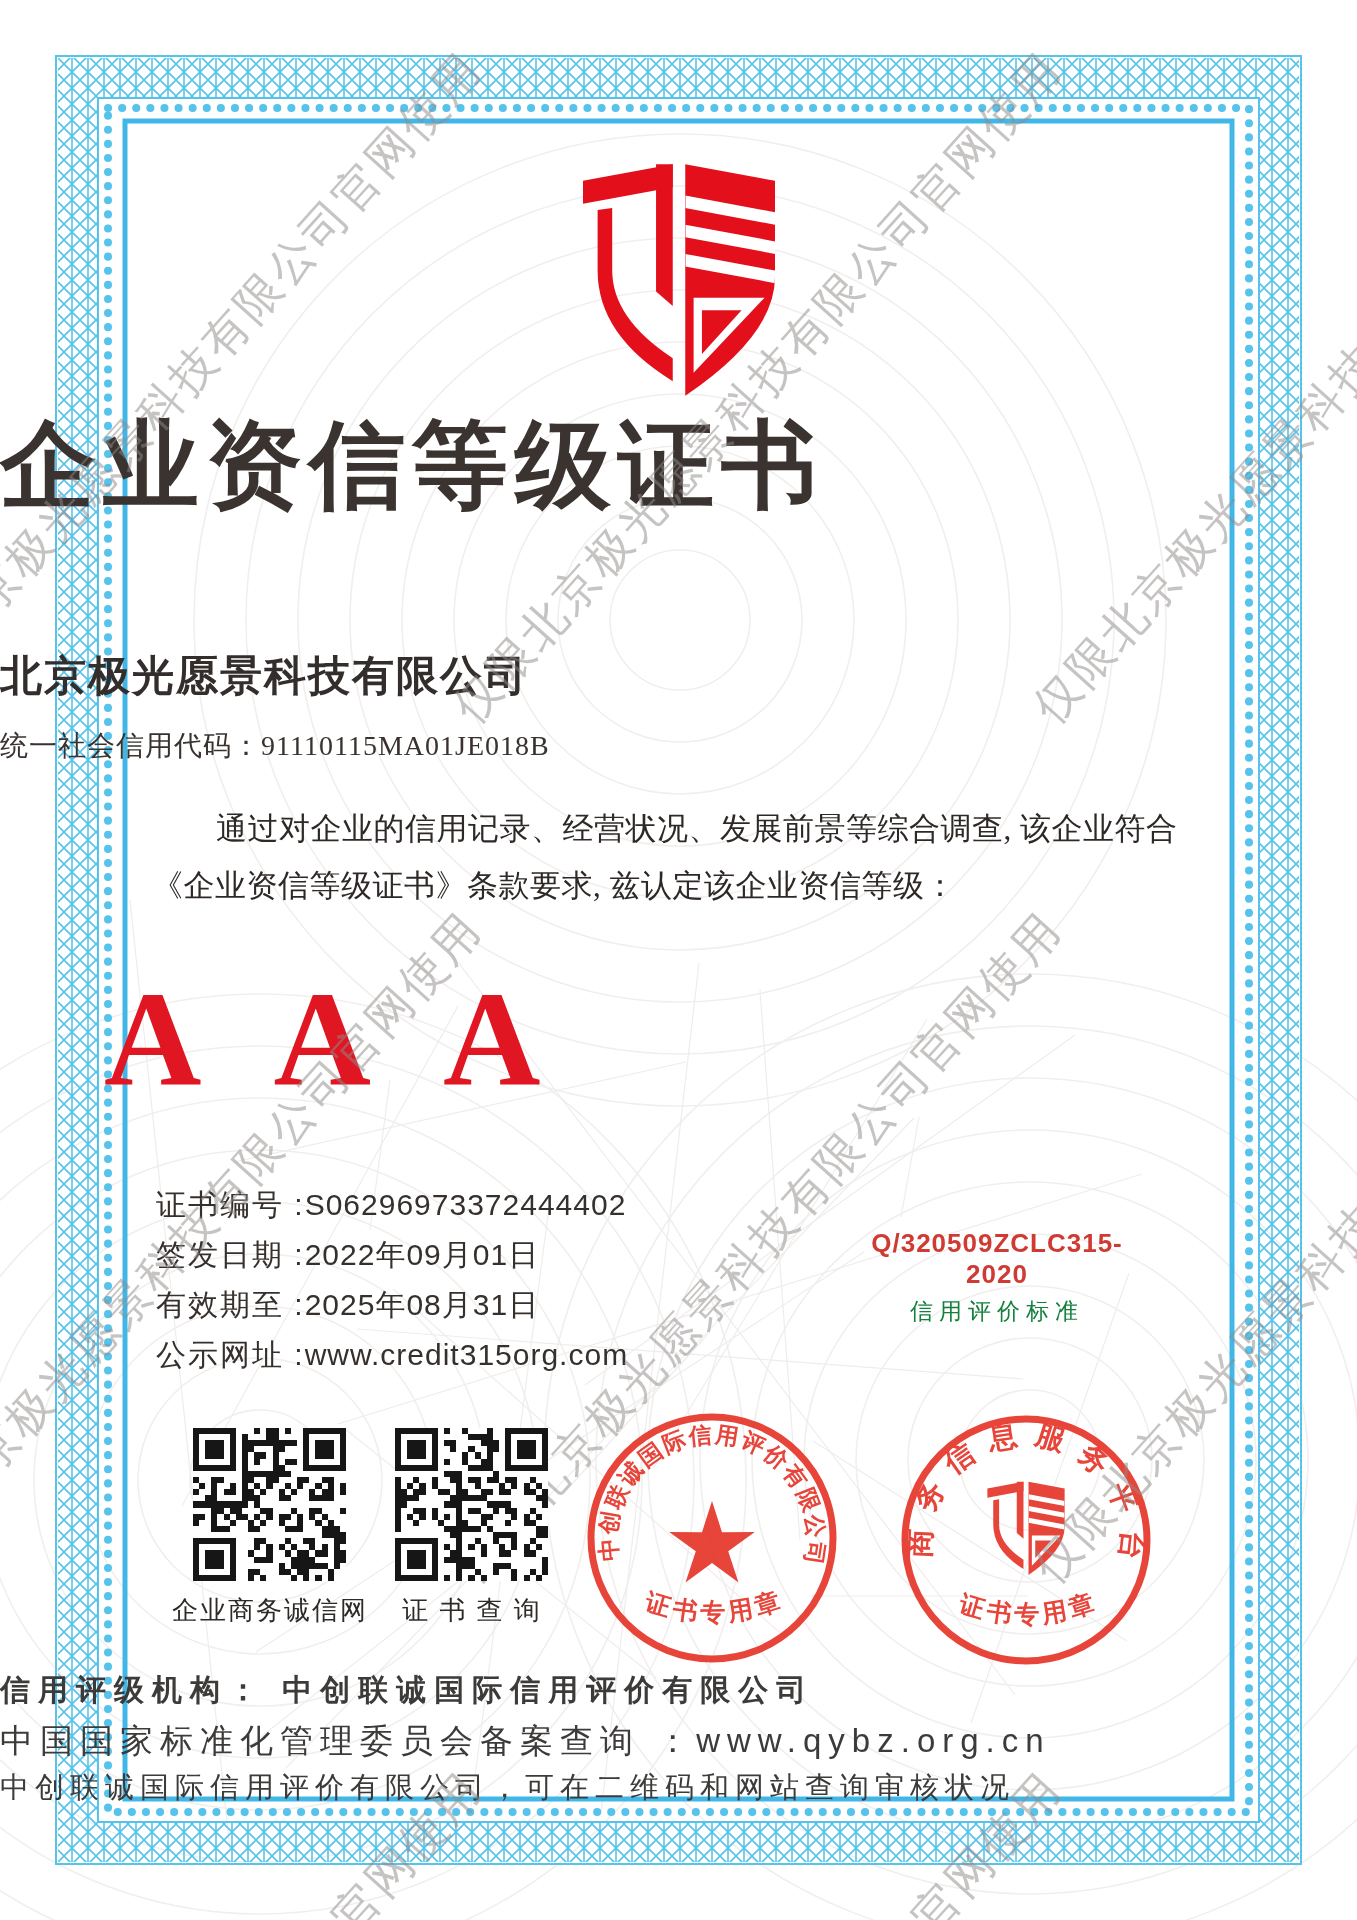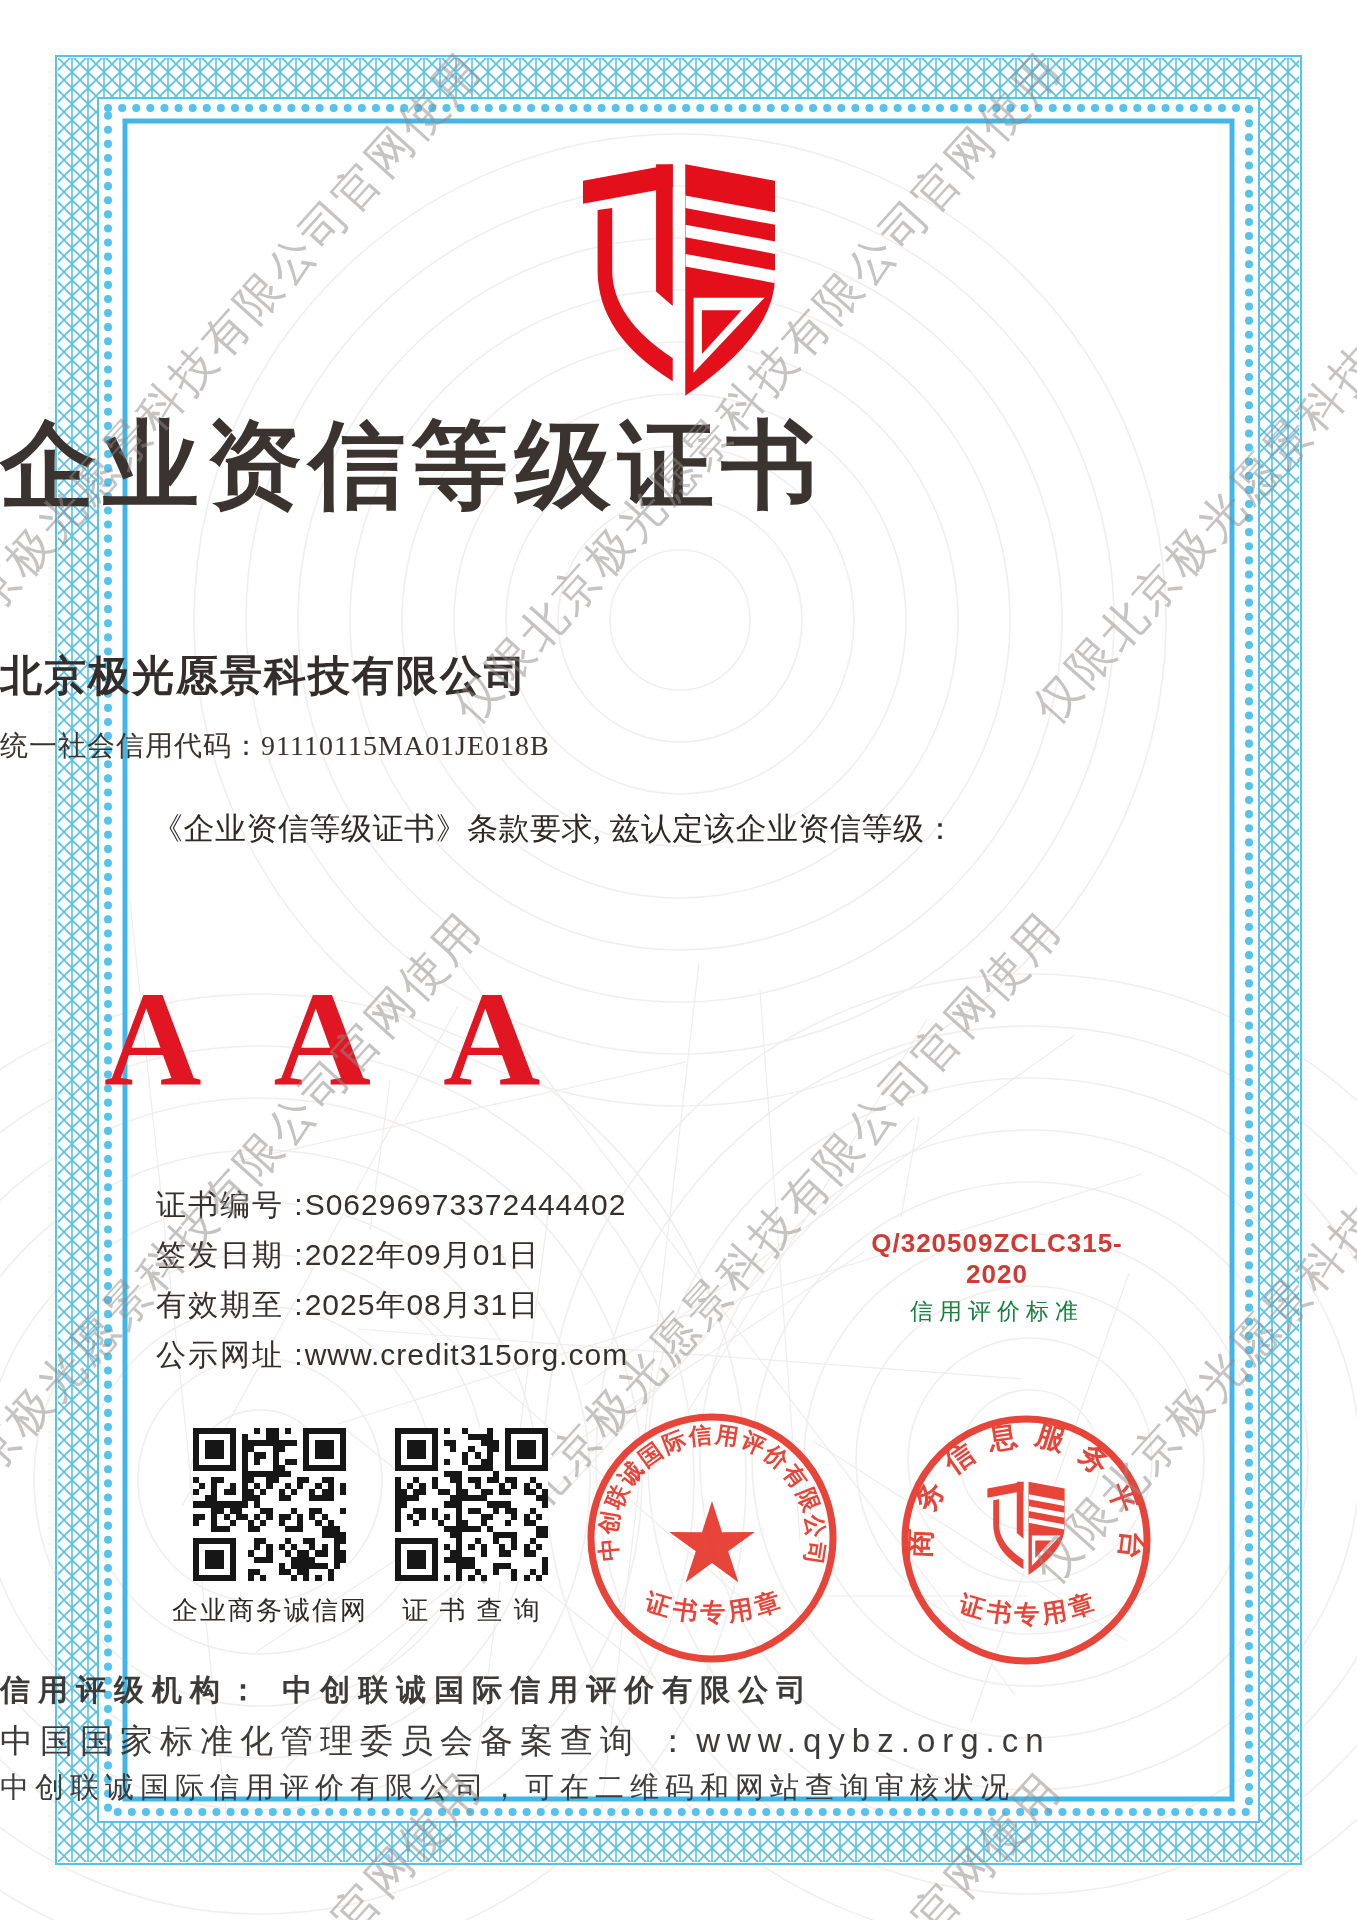--- a/index.html
+++ b/index.html
@@ -171,20 +171,21 @@
 
   <div id="title" class="abs ctr serif">企业资信等级证书</div>
 
   <div id="company" class="abs ctr sans">北京极光愿景科技有限公司</div>
 
   <div id="credit-code" class="abs ctr serif">
     <span>统一社会信用代码：</span><span>91110115MA01JE018B</span>
   </div>
 
   <div id="paragraph" class="abs serif">
+    <div class="indent">通过对企业的信用记录、经营状况、发展前景等综合调查, 该企业符合</div>
     <div>《企业资信等级证书》条款要求, 兹认定该企业资信等级：</div>
   </div>
 
   <div id="rating" class="abs ctr serif">AAA</div>
 
   <div id="details" class="abs sans">
     <div class="row">
       <span class="lbl">证书编号 :</span><span>S06296973372444402</span>
     </div>
     <div class="row">

